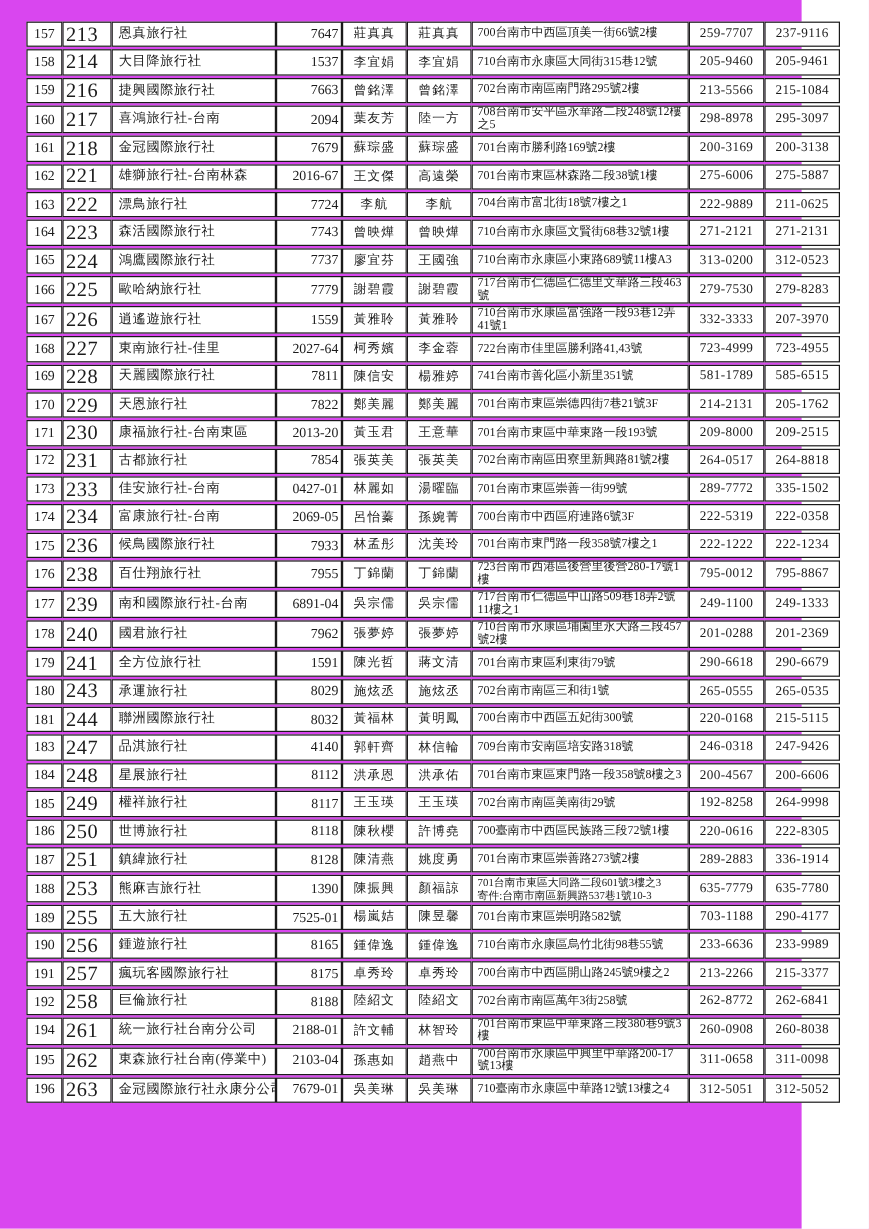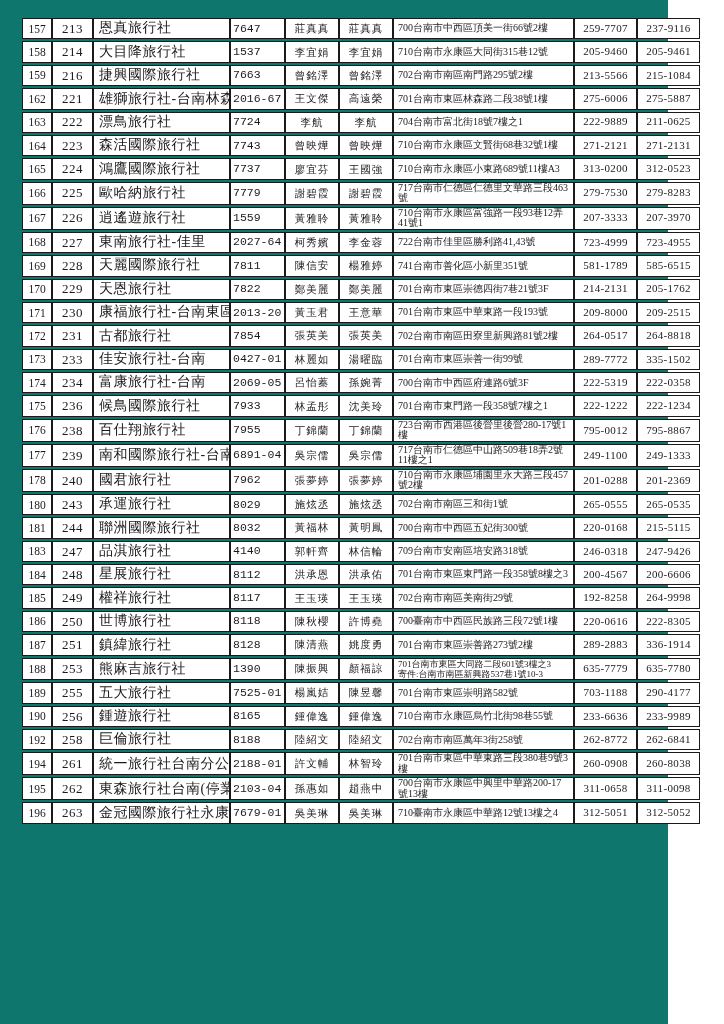--- a/index.html
+++ b/index.html
@@ -9,21 +9,21 @@
     width: 724px;
     height: 1024px;
     overflow: hidden;
     font-family: "Liberation Serif", "DejaVu Serif", serif;
     color: #1b1b1b;
   }
   .page {
     position: relative;
     width: 668px;
     height: 1024px;
-    background: #0f766e;
+    background: #d946ef;
   }
   table.agency {
     position: absolute;
     left: 22px;
     top: 16px;
     width: 678px;
     table-layout: fixed;
     border-collapse: separate;
     border-spacing: 0 2.4px;
   }
@@ -32,23 +32,23 @@
     height: 19.4px;
     padding: 0 2px;
     overflow: hidden;
     white-space: nowrap;
     font-size: 11px;
     line-height: 1.05;
     vertical-align: middle;
     background: #fff;
   }
   td.c-seq     { text-align: center; font-size: 11.5px; }
-  td.c-no      { text-align: center; font-size: 13px; letter-spacing: 0.5px; }
-  td.c-agency  { text-align: left;  padding-left: 5px; font-size: 14px; letter-spacing: 0.5px; }
-  td.c-license { text-align: left; font-size: 11.5px; font-family: Liberation Mono, monospace; }
+  td.c-no      { font-size: 17px; letter-spacing: 0.5px; }
+  td.c-agency  { text-align: left;  padding-left: 5px; font-size: 11px; letter-spacing: 0.5px; }
+  td.c-license { text-align: right; font-size: 11.5px; }
   td.c-contact1, td.c-contact2 { text-align: center; font-size: 10.5px; letter-spacing: 1px; }
   td.c-address { text-align: left; padding-left: 4px; font-size: 10px; white-space: pre-line; }
   td.c-address.two-line { font-size: 9px; line-height: 1.15; }
   td.c-phone1, td.c-phone2 { text-align: center; font-size: 11px; letter-spacing: 0.3px; }
 </style>
 </head>
 <body>
 
 <div class="page">
   <table class="agency">
@@ -91,20 +91,42 @@
           <td class="c-no">216</td>
           <td class="c-agency">捷興國際旅行社</td>
           <td class="c-license">7663</td>
           <td class="c-contact1">曾銘澤</td>
           <td class="c-contact2">曾銘澤</td>
           <td class="c-address">702台南市南區南門路295號2樓</td>
           <td class="c-phone1">213-5566</td>
           <td class="c-phone2">215-1084</td>
         </tr>
         <tr>
+          <td class="c-seq">160</td>
+          <td class="c-no">217</td>
+          <td class="c-agency">喜鴻旅行社-台南</td>
+          <td class="c-license">2094</td>
+          <td class="c-contact1">葉友芳</td>
+          <td class="c-contact2">陸一方</td>
+          <td class="c-address">708台南市安平區永華路二段248號12樓之5</td>
+          <td class="c-phone1">298-8978</td>
+          <td class="c-phone2">295-3097</td>
+        </tr>
+        <tr>
+          <td class="c-seq">161</td>
+          <td class="c-no">218</td>
+          <td class="c-agency">金冠國際旅行社</td>
+          <td class="c-license">7679</td>
+          <td class="c-contact1">蘇琮盛</td>
+          <td class="c-contact2">蘇琮盛</td>
+          <td class="c-address">701台南市勝利路169號2樓</td>
+          <td class="c-phone1">200-3169</td>
+          <td class="c-phone2">200-3138</td>
+        </tr>
+        <tr>
           <td class="c-seq">162</td>
           <td class="c-no">221</td>
           <td class="c-agency">雄獅旅行社-台南林森</td>
           <td class="c-license">2016-67</td>
           <td class="c-contact1">王文傑</td>
           <td class="c-contact2">高遠榮</td>
           <td class="c-address">701台南市東區林森路二段38號1樓</td>
           <td class="c-phone1">275-6006</td>
           <td class="c-phone2">275-5887</td>
         </tr>
@@ -153,21 +175,21 @@
           <td class="c-phone2">279-8283</td>
         </tr>
         <tr>
           <td class="c-seq">167</td>
           <td class="c-no">226</td>
           <td class="c-agency">逍遙遊旅行社</td>
           <td class="c-license">1559</td>
           <td class="c-contact1">黃雅聆</td>
           <td class="c-contact2">黃雅聆</td>
           <td class="c-address">710台南市永康區富強路一段93巷12弄41號1</td>
-          <td class="c-phone1">207-3333</td>
+          <td class="c-phone1">332-3333</td>
           <td class="c-phone2">207-3970</td>
         </tr>
         <tr>
           <td class="c-seq">168</td>
           <td class="c-no">227</td>
           <td class="c-agency">東南旅行社-佳里</td>
           <td class="c-license">2027-64</td>
           <td class="c-contact1">柯秀嬪</td>
           <td class="c-contact2">李金蓉</td>
           <td class="c-address">722台南市佳里區勝利路41,43號</td>
@@ -276,20 +298,31 @@
         <tr>
           <td class="c-seq">178</td>
           <td class="c-no">240</td>
           <td class="c-agency">國君旅行社</td>
           <td class="c-license">7962</td>
           <td class="c-contact1">張夢婷</td>
           <td class="c-contact2">張夢婷</td>
           <td class="c-address">710台南市永康區埔園里永大路三段457號2樓</td>
           <td class="c-phone1">201-0288</td>
           <td class="c-phone2">201-2369</td>
+        </tr>
+        <tr>
+          <td class="c-seq">179</td>
+          <td class="c-no">241</td>
+          <td class="c-agency">全方位旅行社</td>
+          <td class="c-license">1591</td>
+          <td class="c-contact1">陳光哲</td>
+          <td class="c-contact2">蔣文清</td>
+          <td class="c-address">701台南市東區利東街79號</td>
+          <td class="c-phone1">290-6618</td>
+          <td class="c-phone2">290-6679</td>
         </tr>
         <tr>
           <td class="c-seq">180</td>
           <td class="c-no">243</td>
           <td class="c-agency">承運旅行社</td>
           <td class="c-license">8029</td>
           <td class="c-contact1">施炫丞</td>
           <td class="c-contact2">施炫丞</td>
           <td class="c-address">702台南市南區三和街1號</td>
           <td class="c-phone1">265-0555</td>
@@ -389,20 +422,31 @@
           <td class="c-no">256</td>
           <td class="c-agency">鍾遊旅行社</td>
           <td class="c-license">8165</td>
           <td class="c-contact1">鍾偉逸</td>
           <td class="c-contact2">鍾偉逸</td>
           <td class="c-address">710台南市永康區烏竹北街98巷55號</td>
           <td class="c-phone1">233-6636</td>
           <td class="c-phone2">233-9989</td>
         </tr>
         <tr>
+          <td class="c-seq">191</td>
+          <td class="c-no">257</td>
+          <td class="c-agency">瘋玩客國際旅行社</td>
+          <td class="c-license">8175</td>
+          <td class="c-contact1">卓秀玲</td>
+          <td class="c-contact2">卓秀玲</td>
+          <td class="c-address">700台南市中西區開山路245號9樓之2</td>
+          <td class="c-phone1">213-2266</td>
+          <td class="c-phone2">215-3377</td>
+        </tr>
+        <tr>
           <td class="c-seq">192</td>
           <td class="c-no">258</td>
           <td class="c-agency">巨倫旅行社</td>
           <td class="c-license">8188</td>
           <td class="c-contact1">陸紹文</td>
           <td class="c-contact2">陸紹文</td>
           <td class="c-address">702台南市南區萬年3街258號</td>
           <td class="c-phone1">262-8772</td>
           <td class="c-phone2">262-6841</td>
         </tr>

